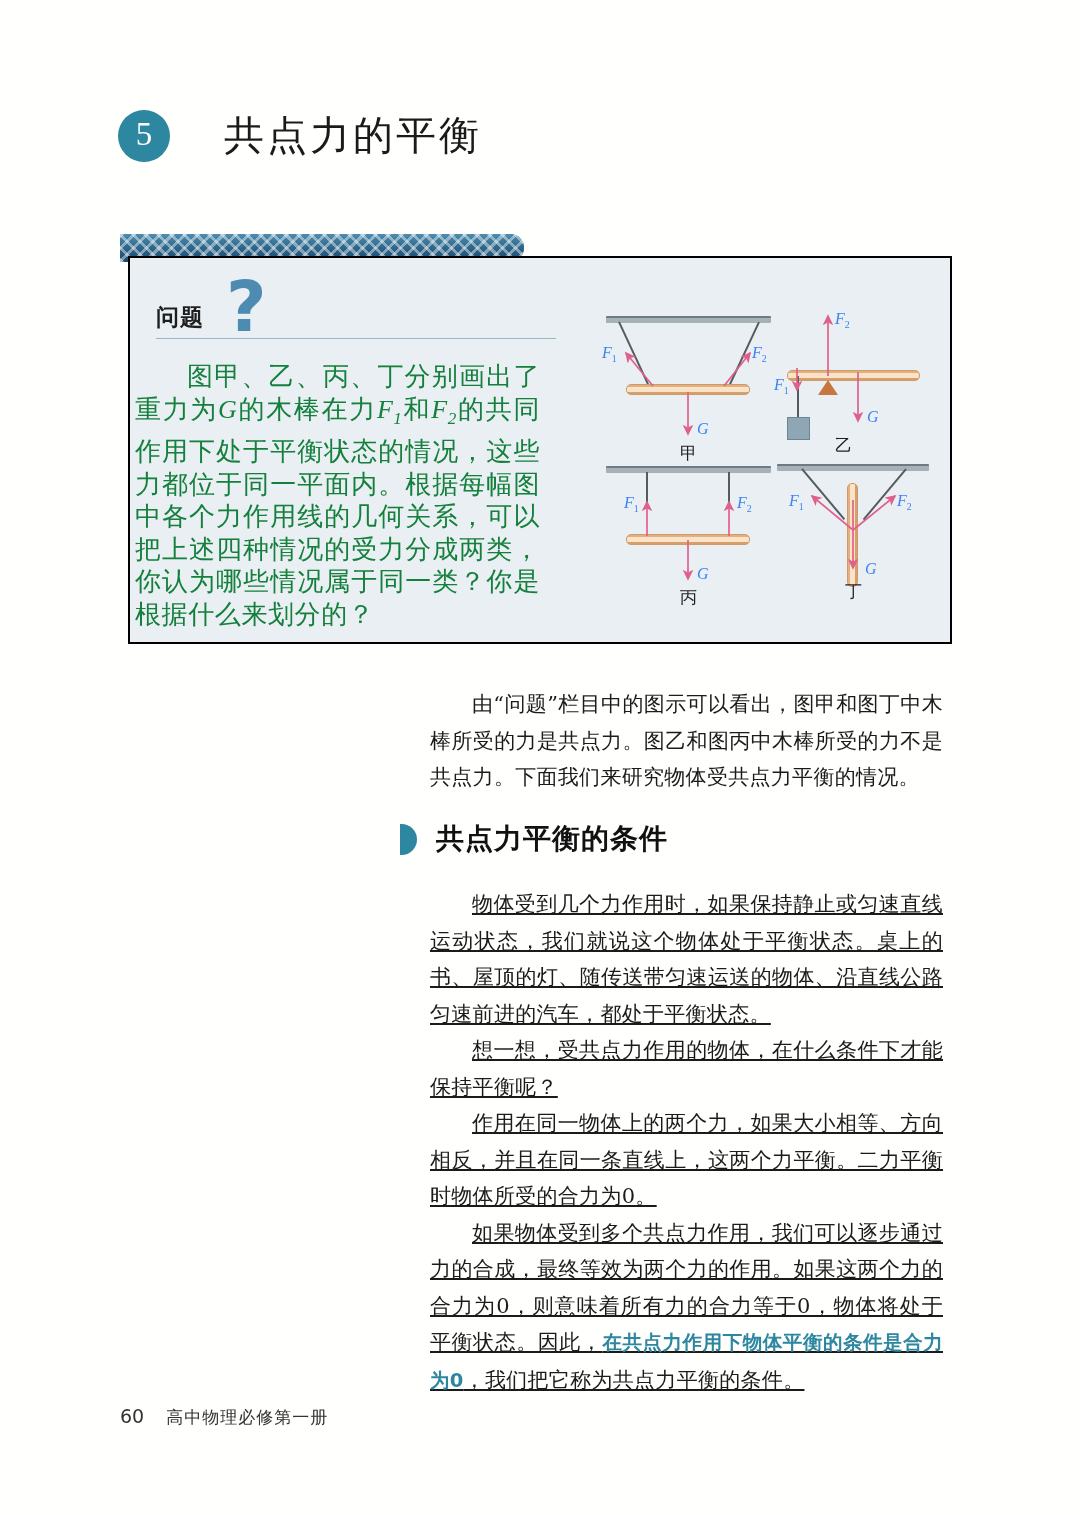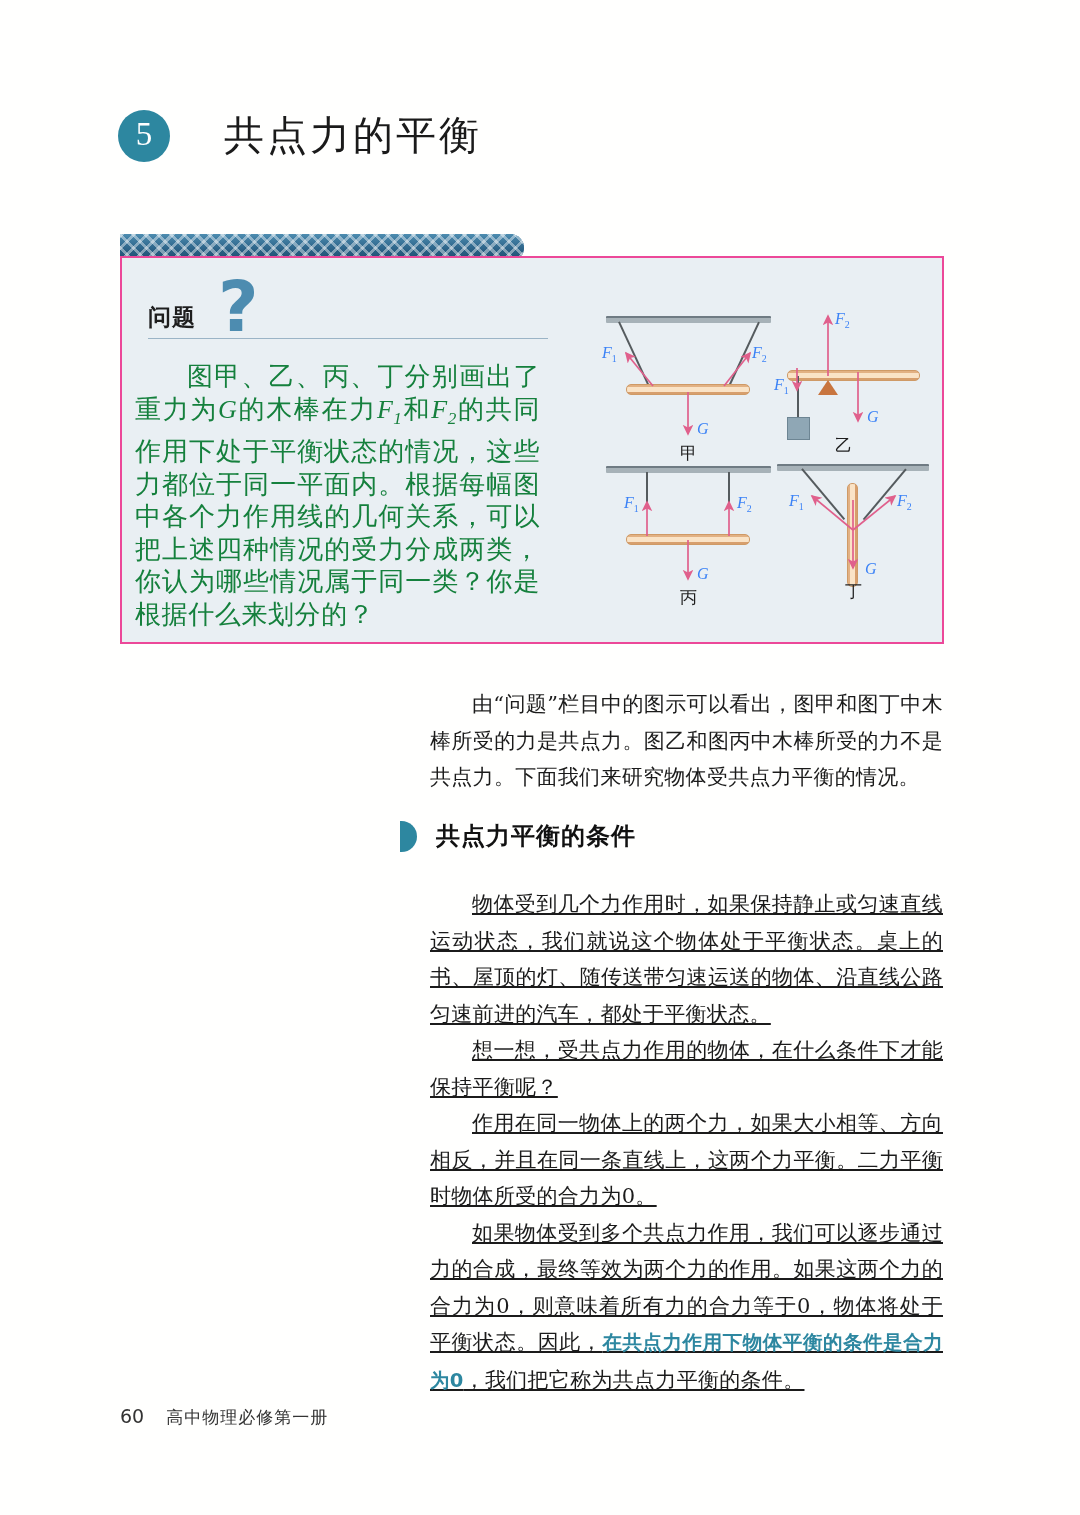--- a/index.html
+++ b/index.html
@@ -18,22 +18,22 @@
     display:flex;align-items:center;justify-content:center;line-height:1;
     padding-bottom:2px;box-sizing:border-box;
   }
   .chap-title{
     font-family:"DejaVu Serif","Liberation Serif",serif;
     font-size:40px;color:#1a1a1a;letter-spacing:3px;font-weight:400;text-align:center;
   }
 
   
   .qbox{
-    position:absolute;left:120px;top:256px;width:824px;height:388px;
-    background:#e9eff3;border:2px solid #ec4899;box-sizing:border-box;
+    position:absolute;left:128px;top:256px;width:824px;height:388px;
+    background:#e9eff3;border:2px solid #000000;box-sizing:border-box;
   }
   .qbanner{
     position:absolute;left:120px;top:234px;width:404px;height:28px;
     background:#2f6f96;border-radius:0 16px 16px 0;overflow:hidden;
   }
   .qbanner .chev{
     position:absolute;inset:0;
     background:
       repeating-linear-gradient(135deg,
         rgba(255,255,255,.42) 0 3px, rgba(255,255,255,0) 3px 9px),
@@ -114,21 +114,21 @@
   .hl{color:#2d87a0;font-weight:700;font-family:"DejaVu Sans","Liberation Sans",sans-serif;font-size:19.5px;}
 
   .sec-head{
     position:absolute;left:400px;top:820px;display:flex;align-items:center;gap:19px;
   }
   .sec-marker{
     width:17px;height:31px;background:#2d87a0;border-radius:0 17px 17px 0;
   }
   .sec-title{
     font-family:Liberation Sans, sans-serif;
-    font-size:24px;font-weight:700;color:#111;letter-spacing:1px;
+    font-size:28px;font-weight:700;color:#111;letter-spacing:1px;
   }
 
   
   .footer{position:absolute;left:120px;top:1405px;display:flex;align-items:baseline;gap:22px;}
   .pg-num{font-family:"DejaVu Sans","Liberation Sans",sans-serif;font-size:19px;color:#333;}
   .pg-book{font-family:"DejaVu Sans","Liberation Sans",sans-serif;font-size:17px;color:#333;letter-spacing:1px;}
 </style>
 </head>
 <body>
 

